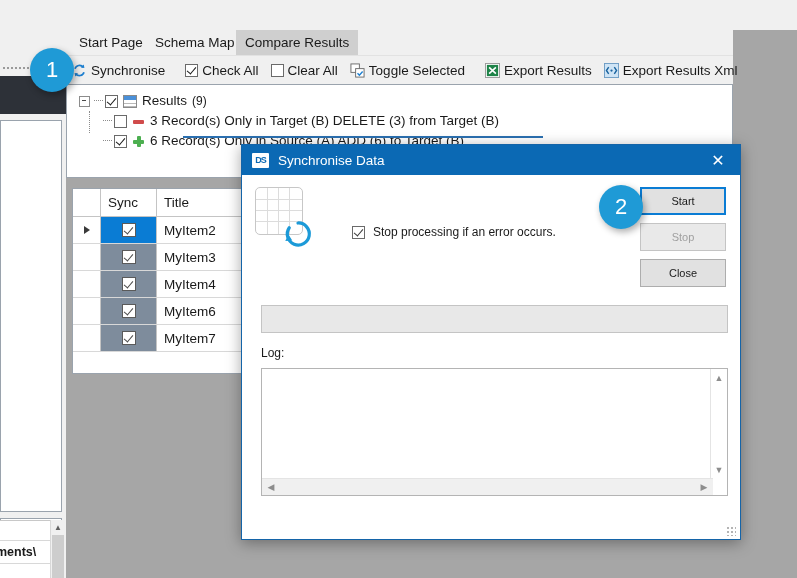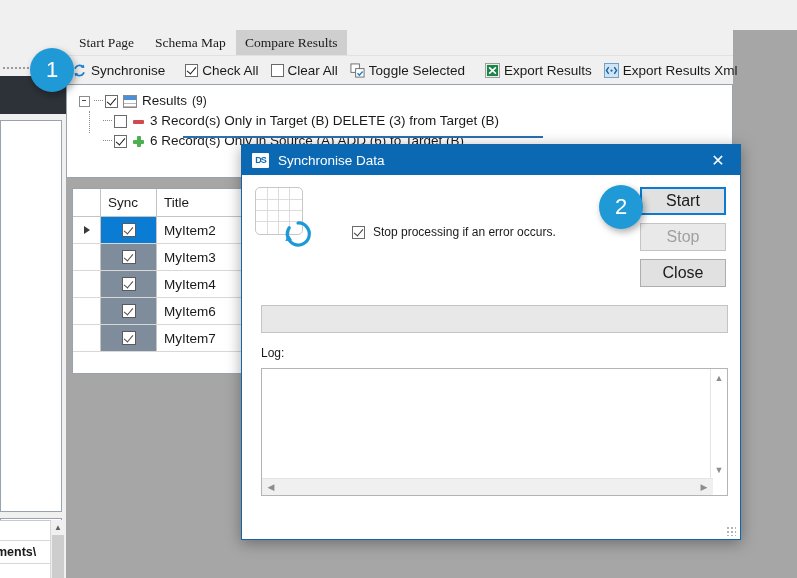--- a/index.html
+++ b/index.html
@@ -31,21 +31,21 @@
   #left-lower-inner{position:absolute;left:0;top:520px;width:56px;height:58px;background:#fff;border-top:1px solid #c8c8c8;}
   #left-path-row{position:absolute;left:0;top:540px;width:50px;height:22px;background:#fff;
     border-top:1px solid #d8d8d8;border-bottom:1px solid #d8d8d8;
     display:flex;align-items:center;overflow:hidden;}
   #left-path-row span{font-weight:bold;font-size:12.5px;white-space:nowrap;margin-left:-4px;}
   #left-scroll{position:absolute;left:50px;top:520px;width:14px;height:58px;background:#f0f0f0;border-left:1px solid #d8d8d8;}
   #left-scroll .arrow{position:absolute;left:0;top:0;width:14px;height:14px;display:flex;align-items:center;justify-content:center;color:#606060;font-size:8px;}
   #left-scroll .thumb{position:absolute;left:1px;top:15px;width:12px;height:43px;background:#cdcdcd;}
 
   
-  #tabstrip{position:absolute;left:66px;top:30px;width:667px;height:25px;background:#f0f0f0;font-family:Liberation Serif, serif;}
+  #tabstrip{position:absolute;left:66px;top:30px;width:667px;height:25px;background:#f0f0f0;}
   .tab{position:absolute;top:0;height:25px;line-height:25px;padding:0 9px;font-size:13.5px;color:#1a1a1a;white-space:nowrap;}
   .tab.active{background:#cfcfcf;}
 
   
   #toolbar{position:absolute;left:66px;top:55px;width:667px;height:29px;background:#f0f0f0;border-top:1px solid #e2e2e2;
     display:flex;align-items:center;}
   .tb-item{display:flex;align-items:center;height:29px;padding:0 6px;white-space:nowrap;font-size:13.5px;}
   .tb-item .lbl{margin-left:4px;}
   .tb-sep{width:1px;height:17px;background:#c8c8c8;margin:0 4px;}
 
@@ -105,21 +105,21 @@
   #dlg-body{position:relative;height:364px;background:#fff;}
 
   .sync-graphic{position:absolute;left:13px;top:12px;width:58px;height:62px;}
   .sg-grid{position:absolute;left:0;top:0;width:48px;height:48px;border:1.6px solid #c7c7c7;border-radius:5px;box-sizing:border-box;overflow:hidden;}
   .sg-grid i{position:absolute;background:#dcdcdc;}
 
   #stopproc{position:absolute;left:110px;top:50px;display:flex;align-items:center;font-size:12px;}
   #stopproc .cbx{margin-right:8px;}
 
   .btn{position:absolute;width:86px;height:28px;background:#e1e1e1;border:1px solid #adadad;box-sizing:border-box;
-    display:flex;align-items:center;justify-content:center;font-size:16px;color:#1a1a1a;}
+    display:flex;align-items:center;justify-content:center;font-size:11px;color:#1a1a1a;}
   #btn-start{left:398px;top:12px;background:#e1e1e1;border:2px solid #0a7cd4;}
   #btn-stop{left:398px;top:48px;color:#a0a0a0;border-color:#c4c4c4;background:#e9e9e9;}
   #btn-close{left:398px;top:84px;}
 
   #progress{position:absolute;left:19px;top:130px;width:467px;height:28px;background:#e8e8e8;border:1px solid #c4c4c4;box-sizing:border-box;}
   #log-label{position:absolute;left:19px;top:171px;font-size:12px;}
   #logbox{position:absolute;left:19px;top:193px;width:467px;height:128px;background:#fff;border:1px solid #b4b4b4;box-sizing:border-box;}
   #log-vs{position:absolute;right:0;top:0;width:16px;height:110px;background:#fff;border-left:1px solid #e4e4e4;}
   #log-hs{position:absolute;left:0;bottom:0;width:451px;height:16px;background:#f0f0f0;border-top:1px solid #e4e4e4;}
   .sb-arrow{color:#8d8d8d;font-size:9px;display:flex;align-items:center;justify-content:center;position:absolute;}

